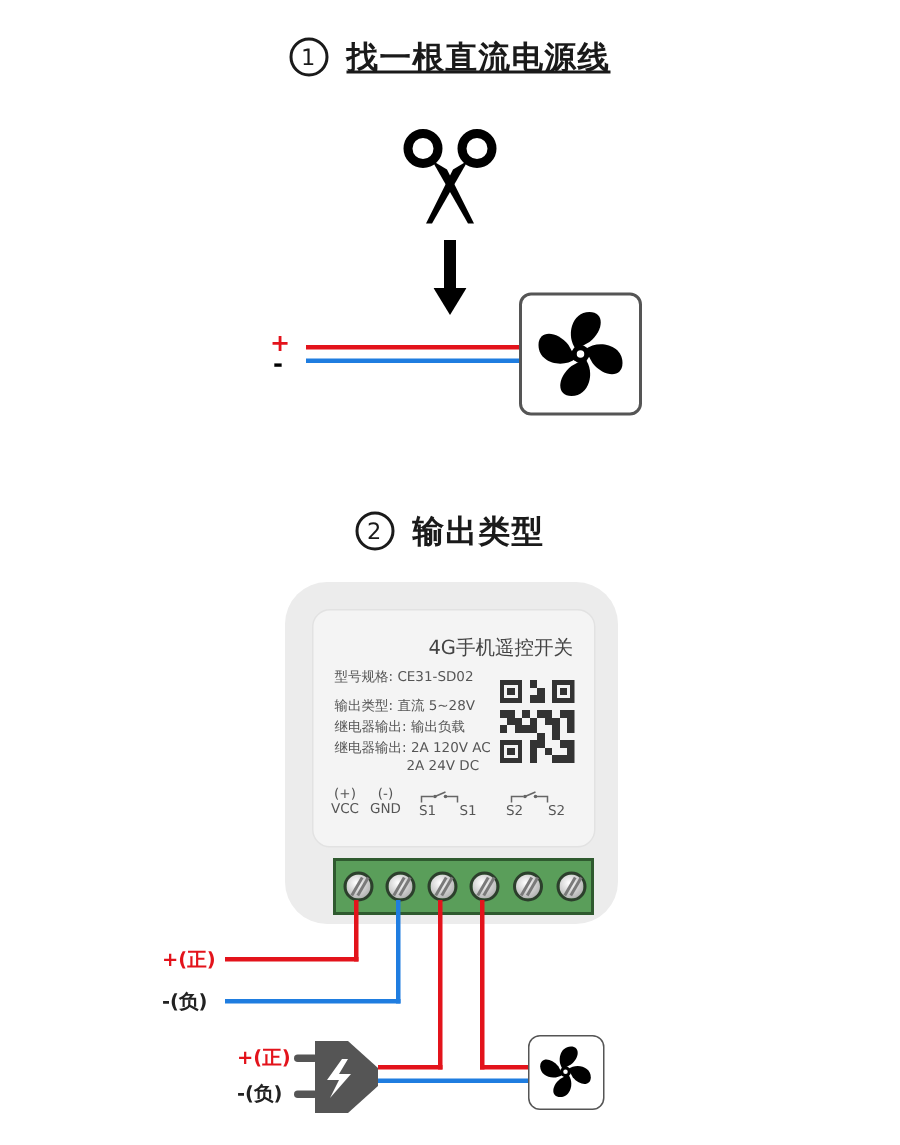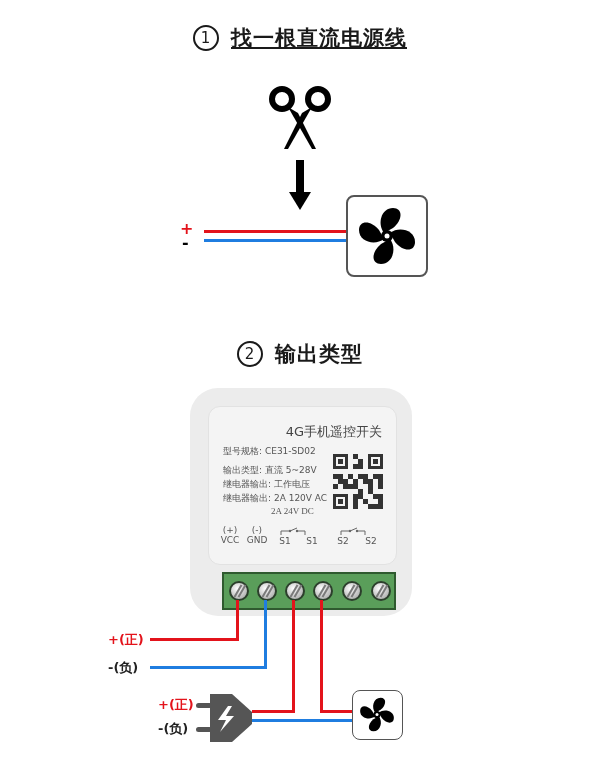--- a/index.html
+++ b/index.html
@@ -73,23 +73,23 @@
 
 <div class="step-title" style="top:340px;">
   <span class="step-num">2</span><span>输出类型</span>
 </div>
 
 <div class="device">
   <div class="device-inner">
     <div class="dev-title">4G手机遥控开关</div>
     <div class="spec" style="top:38px;"><span>型号规格:</span> <span>CE31-SD02</span></div>
     <div class="spec" style="top:57px;"><span>输出类型:</span> <span>直流 5~28V</span></div>
-    <div class="spec" style="top:71px;"><span>继电器输出:</span> <span>工作电压</span></div>
+    <div class="spec" style="top:71px;"><span>继电器输出:</span> <span>输出负载</span></div>
     <div class="spec" style="top:85px;"><span>继电器输出:</span> <span>2A 120V AC</span></div>
-    <div class="spec" style="top:99px;left:62px;font-family:Liberation Serif, serif;"><span>2A  24V DC</span></div>
+    <div class="spec" style="top:99px;left:62px;"><span>2A  24V DC</span></div>
 
     <svg class="abs" style="left:124px;top:46px;" width="50" height="56" viewBox="0 0 10 11" shape-rendering="crispEdges">
       <rect x="0" y="0" width="3" height="3" fill="#333"></rect>
         <rect x="0.6" y="0.6" width="1.8" height="1.8" fill="#f4f4f4"></rect>
         <rect x="1" y="1" width="1" height="1" fill="#333"></rect>
       <rect x="7" y="0" width="3" height="3" fill="#333"></rect>
         <rect x="7.6" y="0.6" width="1.8" height="1.8" fill="#f4f4f4"></rect>
         <rect x="8" y="1" width="1" height="1" fill="#333"></rect>
       <rect x="0" y="8" width="3" height="3" fill="#333"></rect>
         <rect x="0.6" y="8.6" width="1.8" height="1.8" fill="#f4f4f4"></rect>

